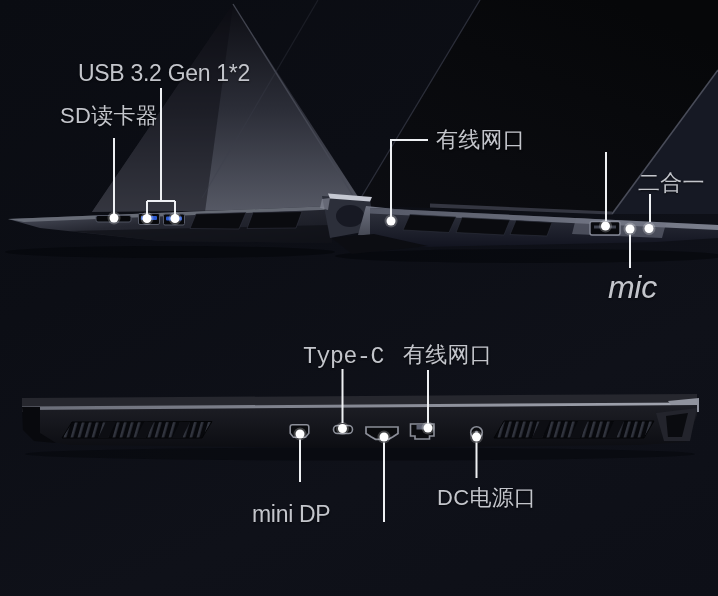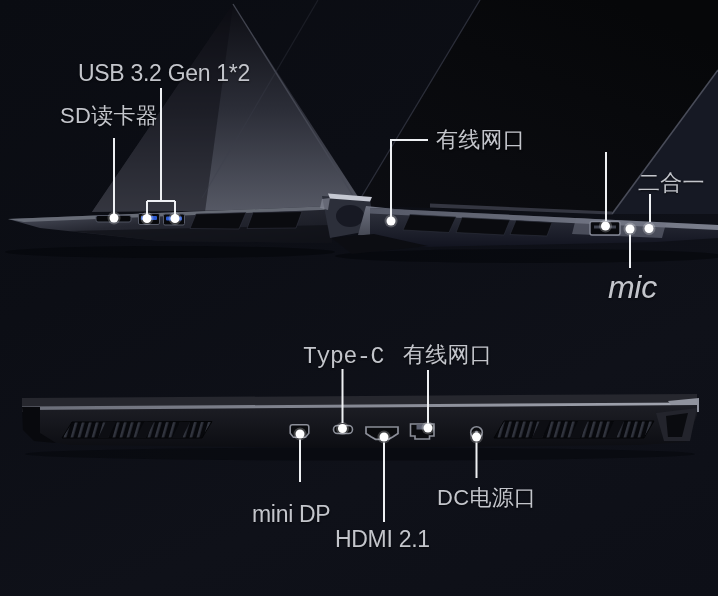--- a/index.html
+++ b/index.html
@@ -192,16 +192,15 @@
 
   <div class="lbl latin fs23" style="left:78px;top:61px;">USB 3.2 Gen 1*2</div>
   <div class="lbl fs22" style="left:53px;top:104px;margin-left:7px;">SD读卡器</div>
   <div class="lbl fs22" style="left:436px;top:128px;">有线网口</div>
   <div class="lbl fs22" style="left:638px;top:171px;">二合一</div>
   <div class="lbl latin fs24" style="left:608px;top:271px;">mic</div>
 
   <div class="lbl latin fs23" style="left:303px;top:345px;font-family:Liberation Mono, monospace;">Type-C</div>
   <div class="lbl fs22" style="left:403px;top:343px;font-family:Liberation Serif, serif;">有线网口</div>
   <div class="lbl latin fs23" style="left:252px;top:496px;margin-top:6px;">mini DP</div>
-  <div class="lbl latin fs23" style="left:335px;top:527px;">HDMI 2.1</div>
   <div class="lbl fs22" style="left:437px;top:486px;">DC电源口</div>
 
 </div>
 
 </body></html>

